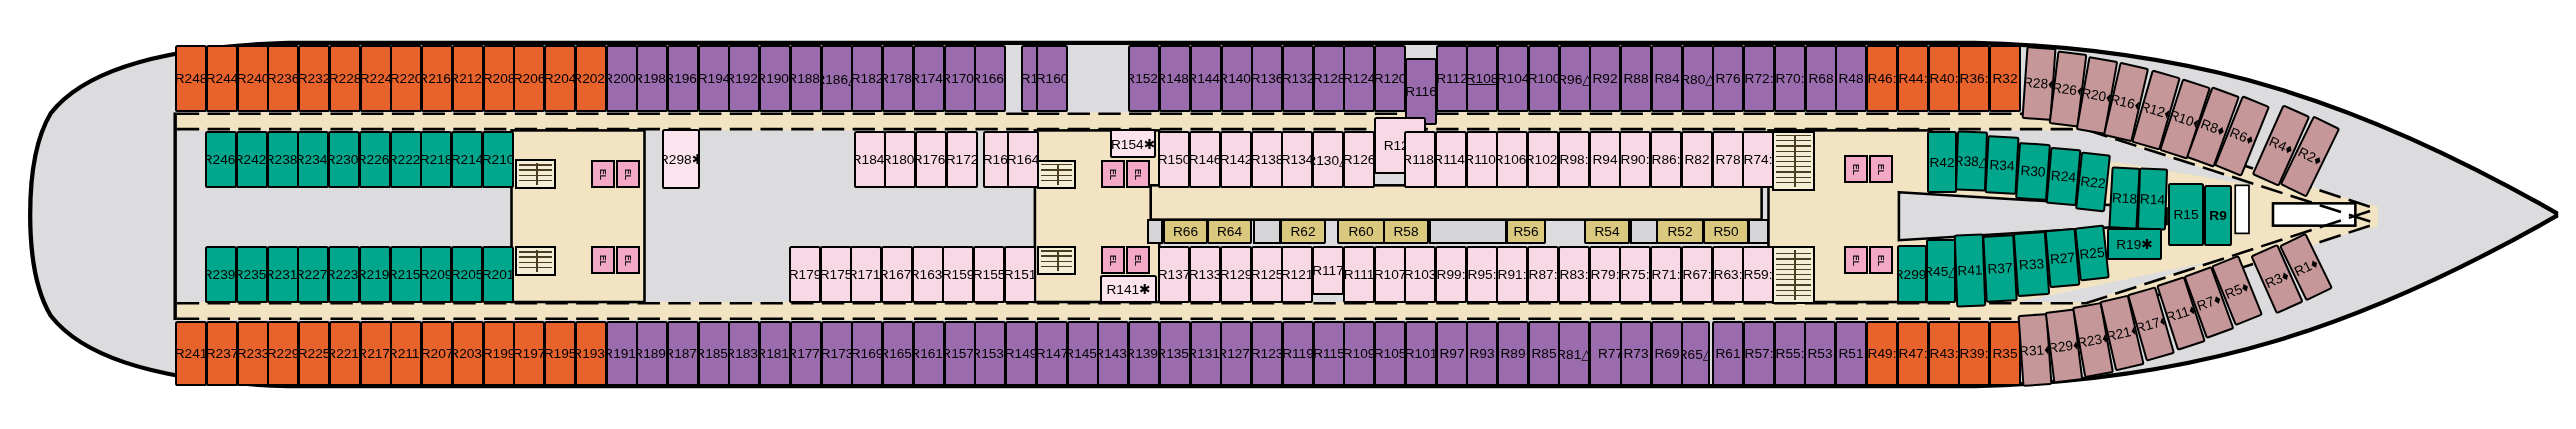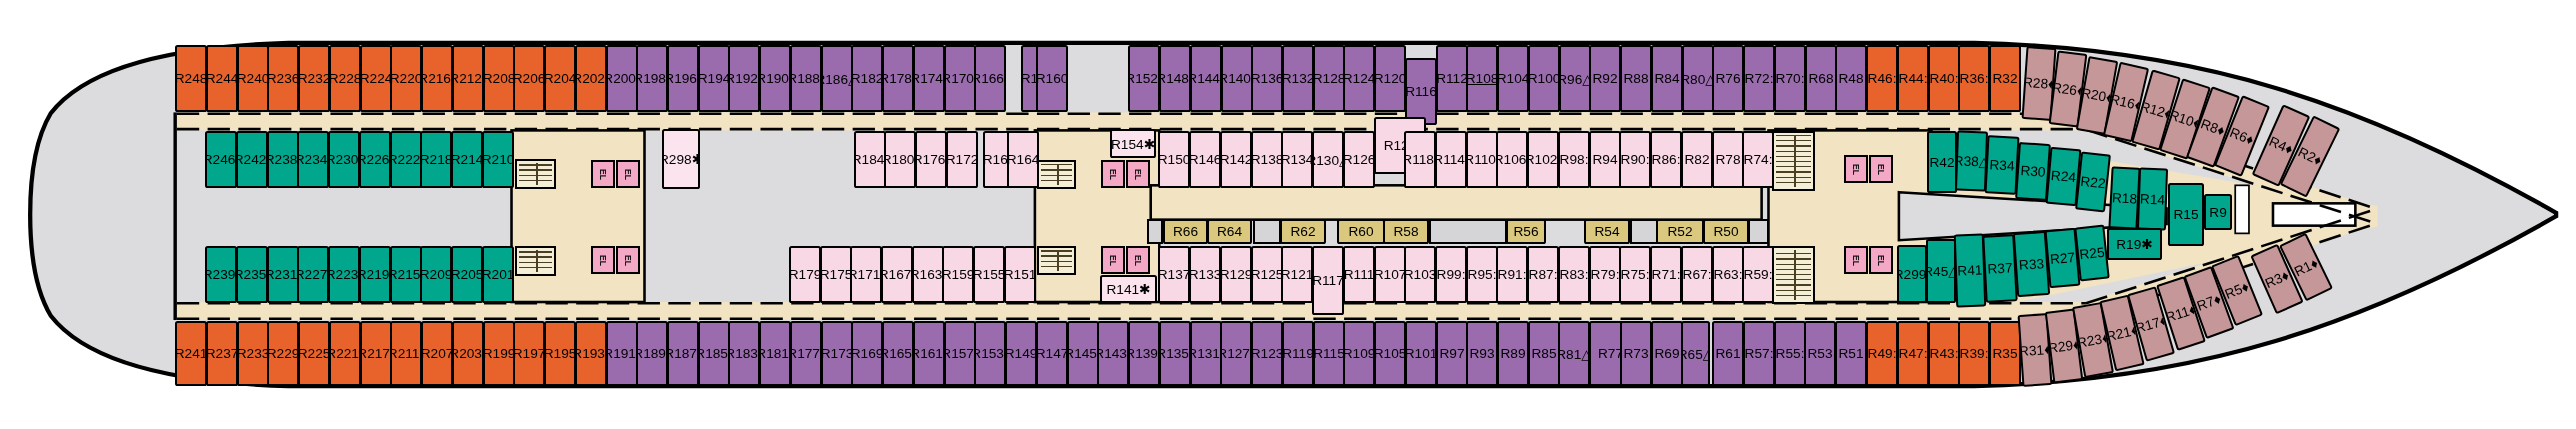--- a/index.html
+++ b/index.html
@@ -170,21 +170,21 @@
       <div class="cab c-pink" style="left: 881px; top: 246px; width: 32px; height: 57px;">R167:</div>
       <div class="cab c-pink" style="left: 912px; top: 246px; width: 32px; height: 57px;">R163:</div>
       <div class="cab c-pink" style="left: 942px; top: 246px; width: 32px; height: 57px;">R159</div>
       <div class="cab c-pink" style="left: 973px; top: 246px; width: 32px; height: 57px;">R155</div>
       <div class="cab c-pink" style="left: 1004px; top: 246px; width: 32px; height: 57px;">R151</div>
       <div class="cab c-pink" style="left: 1158px; top: 246px; width: 32px; height: 57px;">R137</div>
       <div class="cab c-pink" style="left: 1189px; top: 246px; width: 32px; height: 57px;">R133</div>
       <div class="cab c-pink" style="left: 1220px; top: 246px; width: 32px; height: 57px;">R129</div>
       <div class="cab c-pink" style="left: 1251px; top: 246px; width: 32px; height: 57px;">R125</div>
       <div class="cab c-pink" style="left: 1281px; top: 246px; width: 32px; height: 57px;">R121</div>
-      <div class="cab c-pink" style="left: 1312px; top: 246px; width: 32px; height: 69px;">R117</div>
+      <div class="cab c-pink" style="left: 1312px; top: 246px; width: 32px; height: 49px;">R117</div>
       <div class="cab c-pink" style="left: 1343px; top: 246px; width: 32px; height: 57px;">R111</div>
       <div class="cab c-pink" style="left: 1374px; top: 246px; width: 32px; height: 57px;">R107</div>
       <div class="cab c-pink" style="left: 1404px; top: 246px; width: 32px; height: 57px;">R103</div>
       <div class="cab c-pink" style="left: 1435px; top: 246px; width: 32px; height: 57px;">R99:</div>
       <div class="cab c-pink" style="left: 1466px; top: 246px; width: 32px; height: 57px;">R95:</div>
       <div class="cab c-pink" style="left: 1496px; top: 246px; width: 32px; height: 57px;">R91:</div>
       <div class="cab c-pink" style="left: 1527px; top: 246px; width: 32px; height: 57px;">R87:</div>
       <div class="cab c-pink" style="left: 1558px; top: 246px; width: 32px; height: 57px;">R83:</div>
       <div class="cab c-pink" style="left: 1589px; top: 246px; width: 32px; height: 57px;">R79:</div>
       <div class="cab c-pink" style="left: 1619px; top: 246px; width: 32px; height: 57px;">R75:</div>
@@ -274,21 +274,21 @@
       <div class="cab c-mauve" style="left: 2291px; top: 236px; width: 30px; height: 62px; transform: rotate(-26deg);">R1♦</div>
       <div class="cab c-teal" style="left: 1927px; top: 131px; width: 30px; height: 62px;">R42</div>
       <div class="cab c-teal" style="left: 1956px; top: 131px; width: 31px; height: 60px; transform: rotate(2deg);">R38△</div>
       <div class="cab c-teal" style="left: 1986px; top: 136px; width: 32px; height: 58px; transform: rotate(3deg);">R34</div>
       <div class="cab c-teal" style="left: 2017px; top: 143px; width: 32px; height: 57px; transform: rotate(4deg);">R30</div>
       <div class="cab c-teal" style="left: 2048px; top: 148px; width: 31px; height: 57px; transform: rotate(5deg);">R24</div>
       <div class="cab c-teal" style="left: 2078px; top: 153px; width: 30px; height: 58px; transform: rotate(6deg);">R22</div>
       <div class="cab c-teal" style="left: 2110px; top: 167px; width: 29px; height: 62px; transform: rotate(3deg);">R18</div>
       <div class="cab c-teal" style="left: 2138px; top: 168px; width: 29px; height: 62px; transform: rotate(2deg);">R14</div>
       <div class="cab c-teal" style="left: 2168px; top: 183px; width: 36px; height: 63px;">R15</div>
-      <div class="cab c-teal" style="left: 2204px; top: 194px; width: 28px; height: 36px;">R9</div>
+      <div class="cab c-teal" style="left: 2204px; top: 185px; width: 28px; height: 61px; font-weight: bold;">R9</div>
       <div class="cab c-teal" style="left: 1897px; top: 245px; width: 30px; height: 58px;">R299:</div>
       <div class="cab c-teal" style="left: 1926px; top: 239px; width: 30px; height: 64px;">R45△</div>
       <div class="cab c-teal" style="left: 1955px; top: 234px; width: 30px; height: 73px; transform: rotate(-2deg);">R41</div>
       <div class="cab c-teal" style="left: 1984px; top: 235px; width: 32px; height: 67px; transform: rotate(-3deg);">R37</div>
       <div class="cab c-teal" style="left: 2015px; top: 232px; width: 33px; height: 64px; transform: rotate(-4deg);">R33</div>
       <div class="cab c-teal" style="left: 2047px; top: 229px; width: 31px; height: 58px; transform: rotate(-5deg);">R27</div>
       <div class="cab c-teal" style="left: 2077px; top: 226px; width: 30px; height: 54px; transform: rotate(-6deg);">R25</div>
       <div class="cab c-teal" style="left: 2107px; top: 228px; width: 55px; height: 32px;">R19✱</div>
       <div class="cab c-yellow" style="left: 1163px; top: 219px; width: 45px; height: 25px;">R66</div>
       <div class="cab c-yellow" style="left: 1207px; top: 219px; width: 45px; height: 25px;">R64</div>

